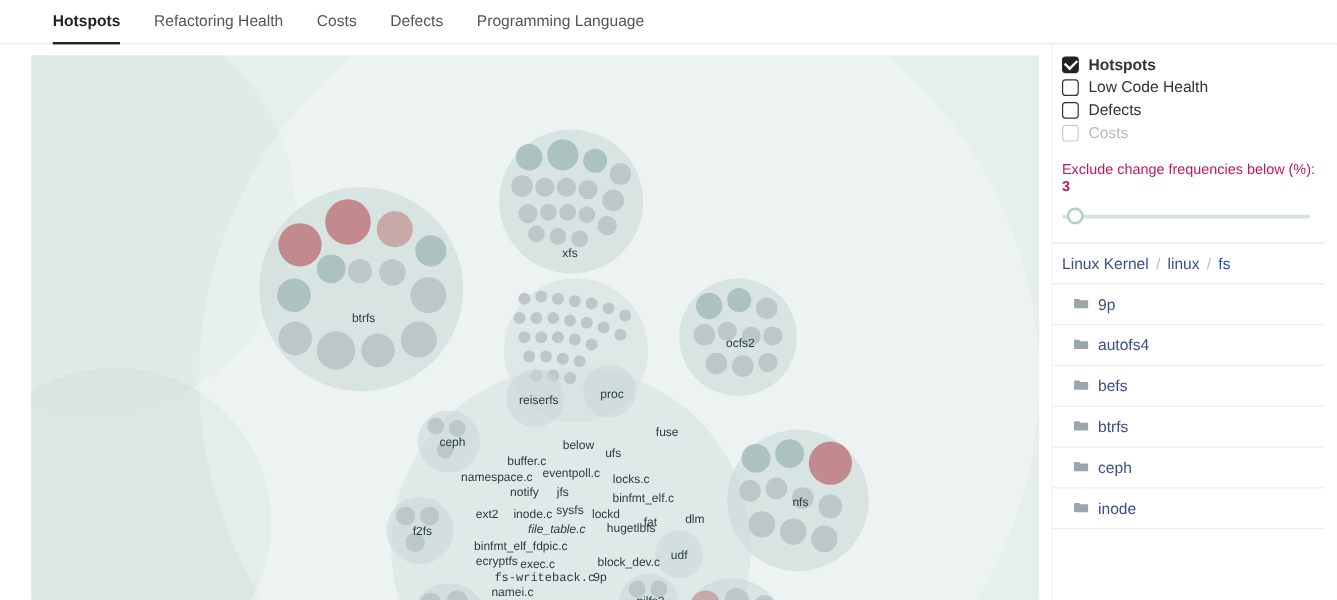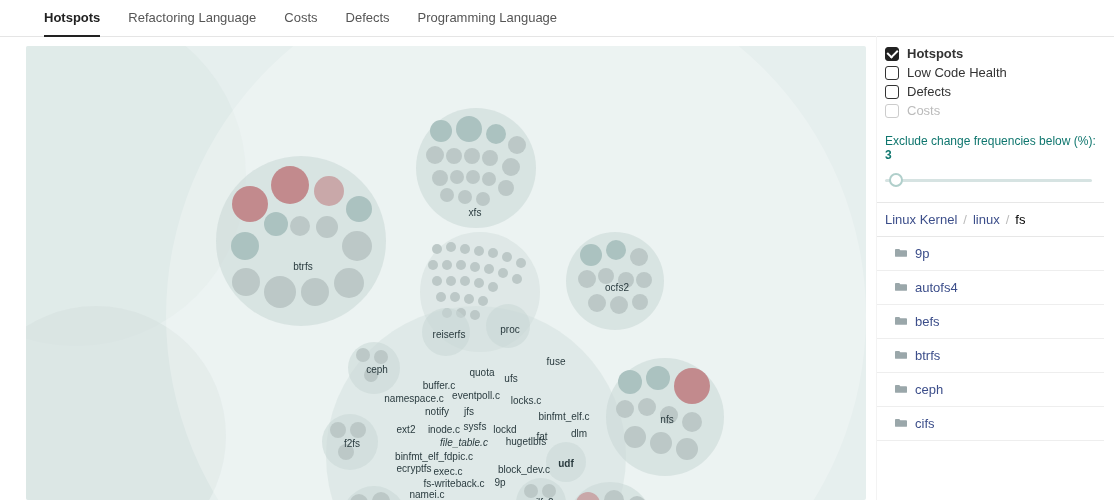--- a/index.html
+++ b/index.html
@@ -35,42 +35,42 @@
 .section-title { font-size: 13px; font-weight: 600; color: #333; margin: 0 0 8px 8px; }
 .aspects { margin: 0 0 16px 8px; }
 .aspect { display: flex; align-items: center; gap: 8px; margin-bottom: 4px; font-size: 13px; cursor: pointer; }
 .aspect .cb { width: 14px; height: 14px; border: 1.5px solid #333; border-radius: 3px; display: flex; align-items: center; justify-content: center; flex-shrink: 0; }
 .aspect.checked .cb { background: #222; border-color: #222; }
 .aspect.checked .cb::after { content: ""; width: 5px; height: 8px; border: solid #fff; border-width: 0 2px 2px 0; transform: rotate(45deg) translate(-1px,-1px); }
 .aspect.disabled { color: #bbb; cursor: default; }
 .aspect.disabled .cb { border-color: #ccc; }
 .aspect.checked .label { font-weight: 600; }
 
-.exclude { margin: 0 0 10px 8px; font-size: 12px; color: #0f766e; }
+.exclude { margin: 0 0 10px 8px; font-size: 12px; color: #be185d; }
 .exclude .val { font-weight: 700; }
 .slider { margin: 6px 12px 14px 8px; height: 16px; position: relative; }
 .slider-track { position: absolute; top: 7px; left: 0; right: 0; height: 3px; background: #d6e3e2; border-radius: 2px; }
 .slider-thumb { position: absolute; top: 1px; left: 4px; width: 14px; height: 14px; border-radius: 50%; background: #fff; border: 2px solid #b0cfcb; }
 
 .breadcrumb { border-top: 1px solid #e7e7e7; border-bottom: 1px solid #e7e7e7; padding: 9px 8px; font-size: 13px; display: flex; gap: 6px; align-items: center; }
 .breadcrumb .bc-link { color: #3c4e8a; cursor: pointer; }
 .breadcrumb .sep { color: #bbb; }
-.breadcrumb .bc-current { color: #000000; }
+.breadcrumb .bc-current { color: #1d4ed8; }
 
 .folder-list { }
 .folder-item { display: flex; align-items: center; gap: 8px; padding: 9px 8px 9px 18px; border-bottom: 1px solid #eee; color: #3c4e8a; font-size: 13px; cursor: pointer; }
 .folder-item svg { width: 12px; height: 11px; fill: #9aa7aa; }
 </style>
 </head>
 <body>
 
 <div class="container">
   <div class="tabs">
     <div class="tab active">Hotspots</div>
-    <div class="tab">Refactoring Language</div>
+    <div class="tab">Refactoring Health</div>
     <div class="tab">Costs</div>
     <div class="tab">Defects</div>
     <div class="tab">Programming Language</div>
   </div>
 
   <div class="content">
     <div class="canvas-wrap">
       <div class="canvas">
 
         <div class="bg-circle" style="left:-120px; top:-40px; width:340px; height:340px; background:rgba(220,232,230,0.6);"></div>
@@ -194,45 +194,45 @@
         <div class="cluster" style="left:520px; top:396px; width:40px; height:40px;"></div>
 
         <div>
             <span class="cluster-label" style="left: 449px; top: 166px;">xfs</span>
             <span class="cluster-label" style="left: 277px; top: 220px;">btrfs</span>
             <span class="cluster-label" style="left: 591px; top: 241px; text-align: center;">ocfs2</span>
             <span class="cluster-label" style="left: 423px; top: 288px;">reiserfs</span>
             <span class="cluster-label" style="left: 484px; top: 283px;">proc</span>
             <span class="cluster-label" style="left: 530px; top: 315px;">fuse</span>
             <span class="cluster-label" style="left: 351px; top: 323px;">ceph</span>
-            <span class="cluster-label" style="left: 456px; top: 326px;">quota</span>
+            <span class="cluster-label" style="left: 456px; top: 326px;">below</span>
             <span class="cluster-label" style="left: 485px; top: 332px;">ufs</span>
             <span class="cluster-label" style="left: 413px; top: 339px;">buffer.c</span>
             <span class="cluster-label" style="left: 450px; top: 349px;">eventpoll.c</span>
             <span class="cluster-label" style="left: 500px; top: 354px;">locks.c</span>
             <span class="cluster-label" style="left: 388px; top: 352px;">namespace.c</span>
             <span class="cluster-label" style="left: 411px; top: 365px;">notify</span>
             <span class="cluster-label" style="left: 443px; top: 365px;">jfs</span>
-            <span class="cluster-label" style="left: 538px; top: 370px;">binfmt_elf.c</span>
+            <span class="cluster-label" style="left: 510px; top: 370px;">binfmt_elf.c</span>
             <span class="cluster-label" style="left: 553px; top: 371px; margin-top: 16px;">dlm</span>
             <span class="cluster-label" style="left: 380px; top: 383px;">ext2</span>
             <span class="cluster-label" style="left: 418px; top: 383px;">inode.c</span>
             <span class="cluster-label" style="left: 449px; top: 380px;">sysfs</span>
             <span class="cluster-label" style="left: 479px; top: 383px;">lockd</span>
             <span class="cluster-label" style="left: 516px; top: 390px;">fat</span>
             <span class="cluster-label" style="left: 326px; top: 397px;">f2fs</span>
             <span class="cluster-label" style="left: 641px; top: 373px;">nfs</span>
             <span class="cluster-label" style="left: 438px; top: 396px; font-style: italic;">file_table.c</span>
             <span class="cluster-label" style="left: 500px; top: 395px;">hugetlbfs</span>
             <span class="cluster-label" style="left: 408px; top: 410px;">binfmt_elf_fdpic.c</span>
             <span class="cluster-label" style="left: 388px; top: 422px;">ecryptfs</span>
             <span class="cluster-label" style="left: 422px; top: 425px;">exec.c</span>
             <span class="cluster-label" style="left: 498px; top: 423px;">block_dev.c</span>
-            <span class="cluster-label" style="left: 540px; top: 417px; font-weight: bold;">udf</span>
-            <span class="cluster-label" style="left: 428px; top: 437px;">fs-writeback.c</span>
+            <span class="cluster-label" style="left: 540px; top: 417px;">udf</span>
+            <span class="cluster-label" style="left: 428px; top: 437px; font-family: Liberation Mono, monospace;">fs-writeback.c</span>
             <span class="cluster-label" style="left: 474px; top: 436px;">9p</span>
             <span class="cluster-label" style="left: 401px; top: 448px;">namei.c</span>
             <span class="cluster-label" style="left: 516px; top: 456px;">nilfs2</span>
           </div>
       </div>
     </div>
 
     <div class="sidebar">
 
       <div class="aspects">
@@ -298,18 +298,18 @@
           <div class="folder-item">
             <span><svg viewBox="0 0 14 12">
                 <path d="M1 2h4l1.2 1.4H13a1 1 0 0 1 1 1V10a1 1 0 0 1-1 1H1a1 1 0 0 1-1-1V3a1 1 0 0 1 1-1z"></path>
               </svg></span>
             <span>ceph</span>
           </div>
           <div class="folder-item">
             <span><svg viewBox="0 0 14 12">
                 <path d="M1 2h4l1.2 1.4H13a1 1 0 0 1 1 1V10a1 1 0 0 1-1 1H1a1 1 0 0 1-1-1V3a1 1 0 0 1 1-1z"></path>
               </svg></span>
-            <span>cifs</span>
+            <span>inode</span>
           </div>
         </div>
     </div>
   </div>
 </div>
 
 </body></html>

